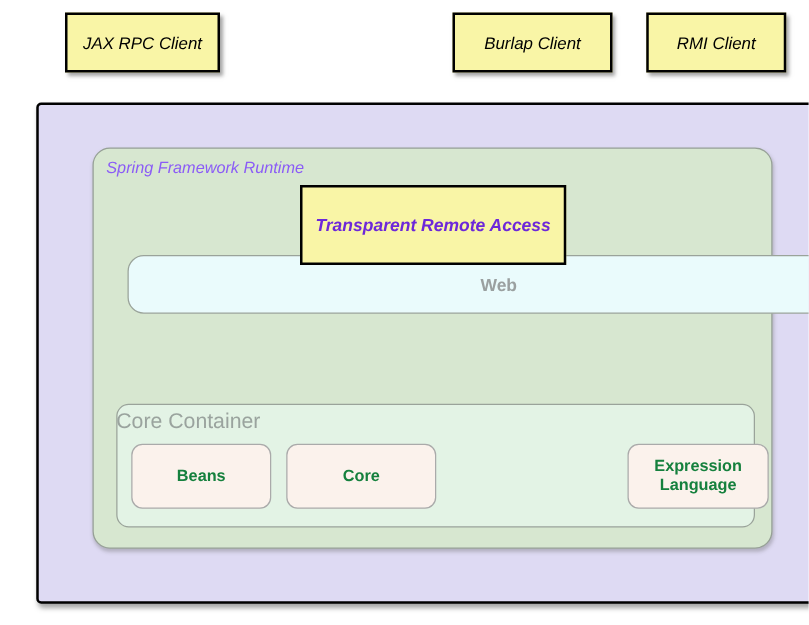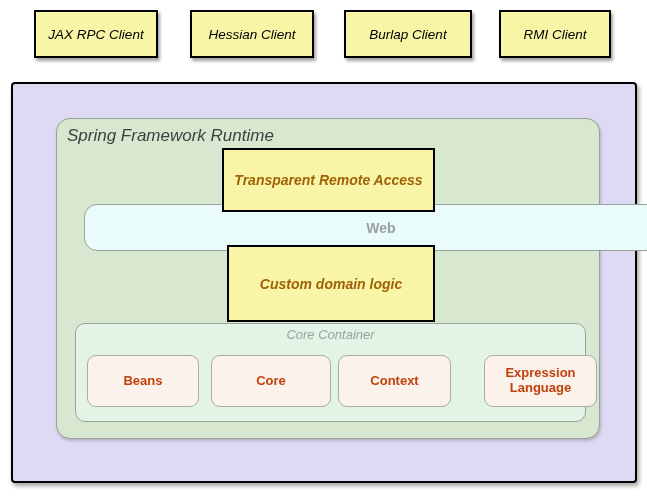--- a/index.html
+++ b/index.html
@@ -4,21 +4,21 @@
 <style>
   html, body { margin: 0; padding: 0; background: #ffffff; }
   .stage {
     position: relative;
     width: 647px;
     height: 500px;
     background: #ffffff;
     font-family: "Liberation Sans", sans-serif;
     overflow: hidden;
   }
-  .abs { position: absolute; box-sizing: border-box; }
+  .abs { position: absolute; box-sizing: border-box; margin-left: 18px; }
 
   
   .client-box {
     top: 10px;
     height: 48px;
     background: var(--yellow, #f9f5a6);
     border: 2px solid #000;
     box-shadow: 2px 3px 3px rgba(90,90,90,0.55);
     display: flex;
     align-items: center;
@@ -45,83 +45,79 @@
   
   .runtime {
     left: 56px; top: 118px; width: 544px; height: 321px;
     background: var(--runtime-green, #d7e7d0);
     border: 1px solid #96a096;
     border-radius: 14px;
     box-shadow: 1px 2px 3px rgba(100,100,100,0.35);
   }
   .runtime-label {
     left: 67px; top: 126px;
-    font-style: italic; font-size: 17px;
-    color: #404040;
+    font-style: italic; font-size: 13px;
+    color: #8b5cf6;
   }
 
   
   .web-bar {
     left: 84px; top: 204px; width: 594px; height: 47px;
     background: var(--web-blue, #eafbfc);
     border: 1px solid #9aa39a;
     border-radius: 13px;
     display: flex; align-items: center; justify-content: center;
     font-weight: bold; font-size: 14px;
     color: #9aa0a0;
   }
 
   
   .yellow-box {
     background: var(--yellow, #f9f5a6);
     border: 2px solid #000;
     display: flex; align-items: center; justify-content: center;
     font-weight: bold; font-style: italic;
-    font-size: 14px; color: #a16207;
+    font-size: 14px; color: #6d28d9;
     text-align: center;
   }
   .remote-access { left: 222px; top: 148px; width: 213px; height: 64px; }
   .domain-logic  { left: 227px; top: 245px; width: 208px; height: 77px; }
 
   
   .core {
     left: 75px; top: 323px; width: 511px; height: 99px;
     background: var(--core-mint, #e3f3e5);
     border: 1px solid #9aa39a;
     border-radius: 10px;
   }
   .core-title {
     left: 75px; top: 327px; width: 511px;
-    text-align: center;
-    font-style: italic; font-size: 13px;
+    font-size: 17px;
     color: #9aa39e;
   }
   .module-box {
     top: 355px; height: 52px;
     background: var(--module-pink, #fbf2ec);
     border: 1px solid #aaaaaa;
     border-radius: 9px;
     display: flex; align-items: center; justify-content: center;
     font-weight: bold; font-size: 13px;
-    color: #c2410c;
+    color: #15803d;
     text-align: center;
     line-height: 1.15;
     padding: 0 6px;
   }
 </style>
 </head>
 <body>
 
 <div class="stage">
 
   <div class="abs client-box" style="left:34px;  width:124px;">
     <span>JAX RPC Client</span>
-  </div>
-  <div class="abs client-box" style="left:190px; width:124px;">
-    <span>Hessian Client</span>
   </div>
   <div class="abs client-box" style="left:344px; width:128px;">
     <span>Burlap Client</span>
   </div>
   <div class="abs client-box" style="left:499px; width:112px;">
     <span>RMI Client</span>
   </div>
 
   <div class="abs tomcat"></div>
 
@@ -129,33 +125,27 @@
   <div class="abs runtime-label">Spring Framework Runtime</div>
 
   <div class="abs web-bar">
     <span>Web</span>
   </div>
 
   <div class="abs yellow-box remote-access">
     <span>Transparent Remote Access</span>
   </div>
 
-  <div class="abs yellow-box domain-logic">
-    <span>Custom domain logic</span>
-  </div>
 
   <div class="abs core"></div>
   <div class="abs core-title">Core Container</div>
 
   <div class="abs module-box" style="left:87px;  width:112px;">
     <span>Beans</span>
   </div>
   <div class="abs module-box" style="left:211px; width:120px;">
     <span>Core</span>
   </div>
-  <div class="abs module-box" style="left:338px; width:113px;">
-    <span>Context</span>
-  </div>
   <div class="abs module-box" style="left:484px; width:113px;">
     <span>Expression Language</span>
   </div>
 
 </div>
 
 </body></html>

